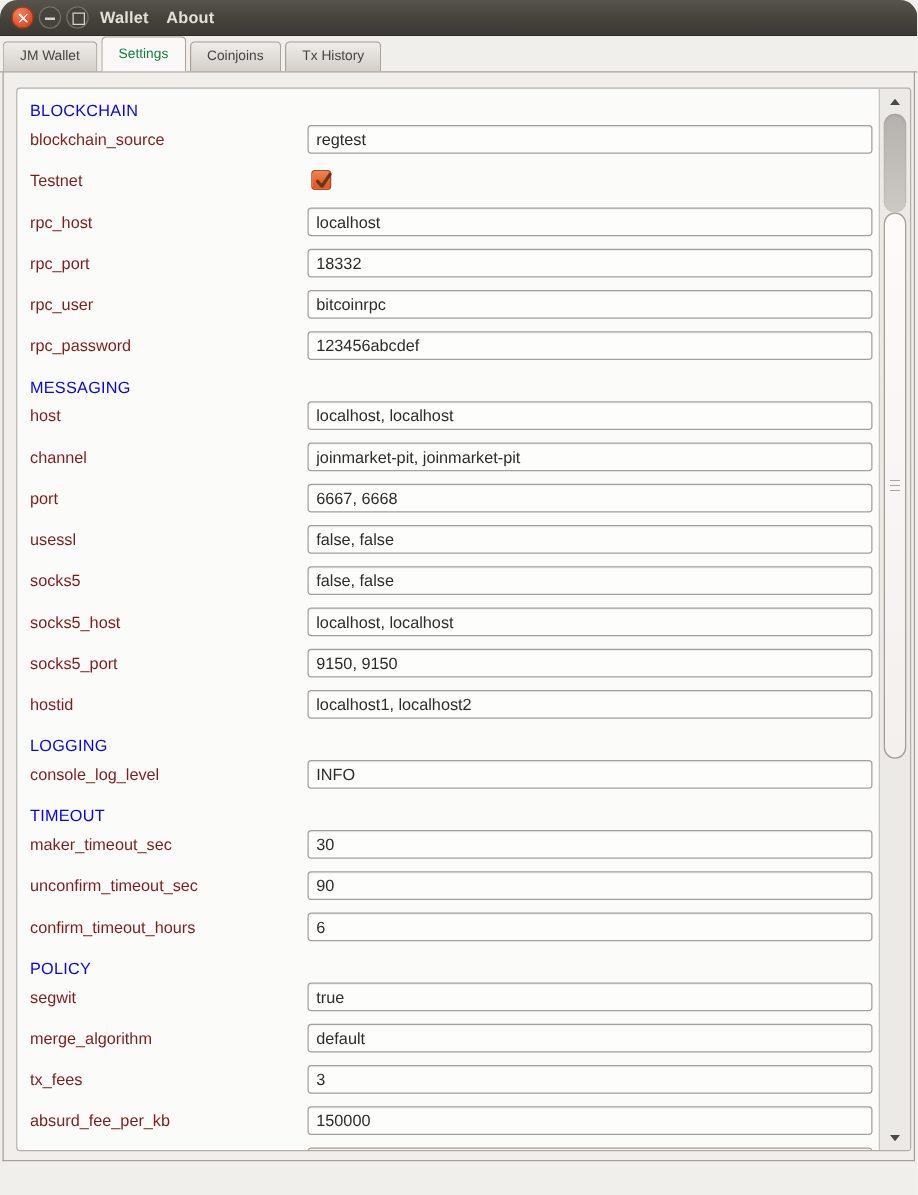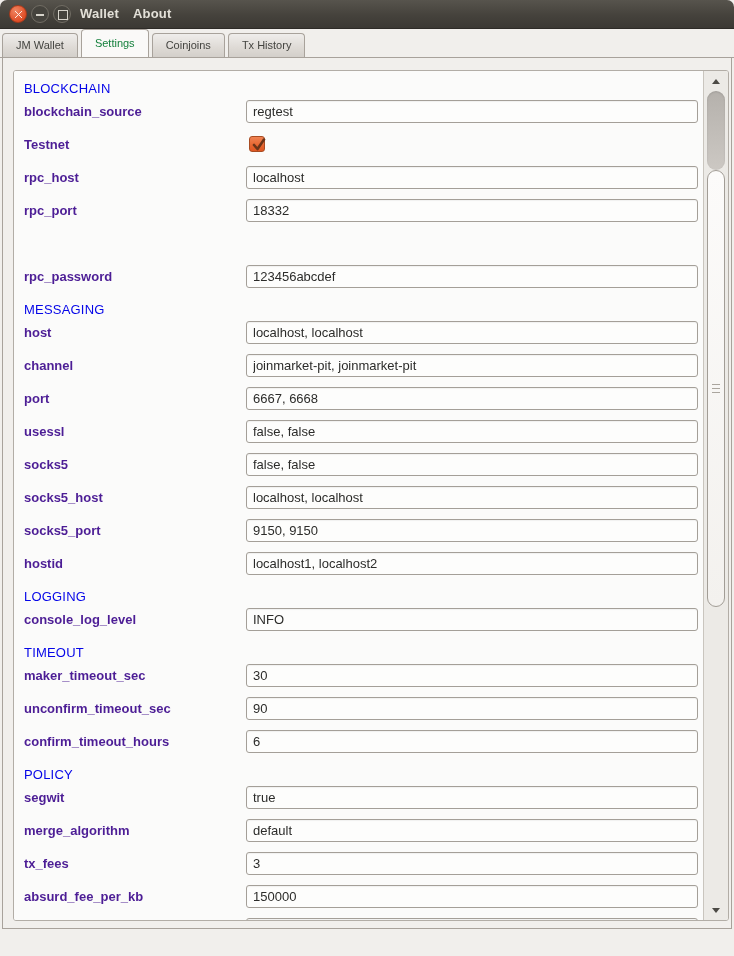--- a/index.html
+++ b/index.html
@@ -1,20 +1,21 @@
 <!DOCTYPE html>
 <html><head>
 <meta charset="utf-8">
 <style>
   html,body{margin:0;padding:0;background:#f1efec;}
   *{box-sizing:border-box;}
   .window{
     position:relative;width:734px;height:956px;overflow:hidden;
     font-family:"Liberation Sans",sans-serif;font-size:13px;color:#3c3c3c;
     background:#f1efec;
+    border-radius:14px;
   }
   
   .titlebar{
     position:absolute;top:0;left:0;width:734px;height:29px;
     background:linear-gradient(to bottom,#57544d 0%,#45423c 55%,#3b3934 100%);
     border-radius:7px 7px 0 0;
     border-bottom:1px solid #2d2b27;
   }
   .winbtn{position:absolute;top:5px;width:18px;height:18px;border-radius:50%;cursor:default;}
   .btn-close{left:9px;background:radial-gradient(circle at 35% 30%,#f08662,#df4d26 70%);border:1px solid #a63a1c;}
@@ -55,21 +56,21 @@
   .scroll-area{
     position:absolute;left:10px;top:13px;width:716px;height:851px;
     border:1px solid #b2ada6;border-radius:3px;background:#fbfbfa;overflow:hidden;
   }
   .viewport{position:absolute;left:0;top:0;right:25px;bottom:0;overflow:hidden;background:#fbfbfa;}
   .section-header{
     position:absolute;left:10px;height:23px;line-height:23px;
     color:#0505e8;font-size:13px;letter-spacing:0.2px;
   }
   .form-row{position:absolute;left:10px;right:7px;height:33px;}
-  .row-label{position:absolute;left:0;top:0;height:23px;line-height:23px;color:#4c1d95;font-weight:bold;}
+  .row-label{position:absolute;left:0;top:0;height:23px;line-height:23px;color:#7f1d1d;}
   .row-input{
     position:absolute;left:222px;top:0;width:452px;height:23px;
     border:1px solid #a49f98;border-radius:3px;background:#fdfdfc;
     padding:0 6px;font-family:"Liberation Sans",sans-serif;font-size:13px;color:#2c2c2a;
     box-shadow:inset 0 1px 1px rgba(0,0,0,0.05);outline:none;
   }
   .checkbox{
     position:absolute;left:225px;top:3px;width:16px;height:16px;border-radius:3px;
     background:linear-gradient(to bottom,#f08352,#e4602a 70%,#df5722);
     border:1px solid #a84c22;
@@ -156,20 +157,24 @@
             </div>
           </div>
           <div class="form-row" style="top: 95px;">
             <div class="row-label">rpc_host</div>
             <input type="text" class="row-input" value="localhost" style="">
           </div>
           <div class="form-row" style="top: 128px;">
             <div class="row-label">rpc_port</div>
             <input type="text" class="row-input" value="18332" style="">
           </div>
+          <div class="form-row" style="top: 161px;">
+            <div class="row-label">rpc_user</div>
+            <input type="text" class="row-input" value="bitcoinrpc" style="">
+          </div>
           <div class="form-row" style="top: 194px;">
             <div class="row-label">rpc_password</div>
             <input type="text" class="row-input" value="123456abcdef" style="">
           </div>
           <div class="section-header" style="top: 227px;">MESSAGING</div>
           <div class="form-row" style="top: 250px;">
             <div class="row-label">host</div>
             <input type="text" class="row-input" value="localhost, localhost" style="">
           </div>
           <div class="form-row" style="top: 283px;">

